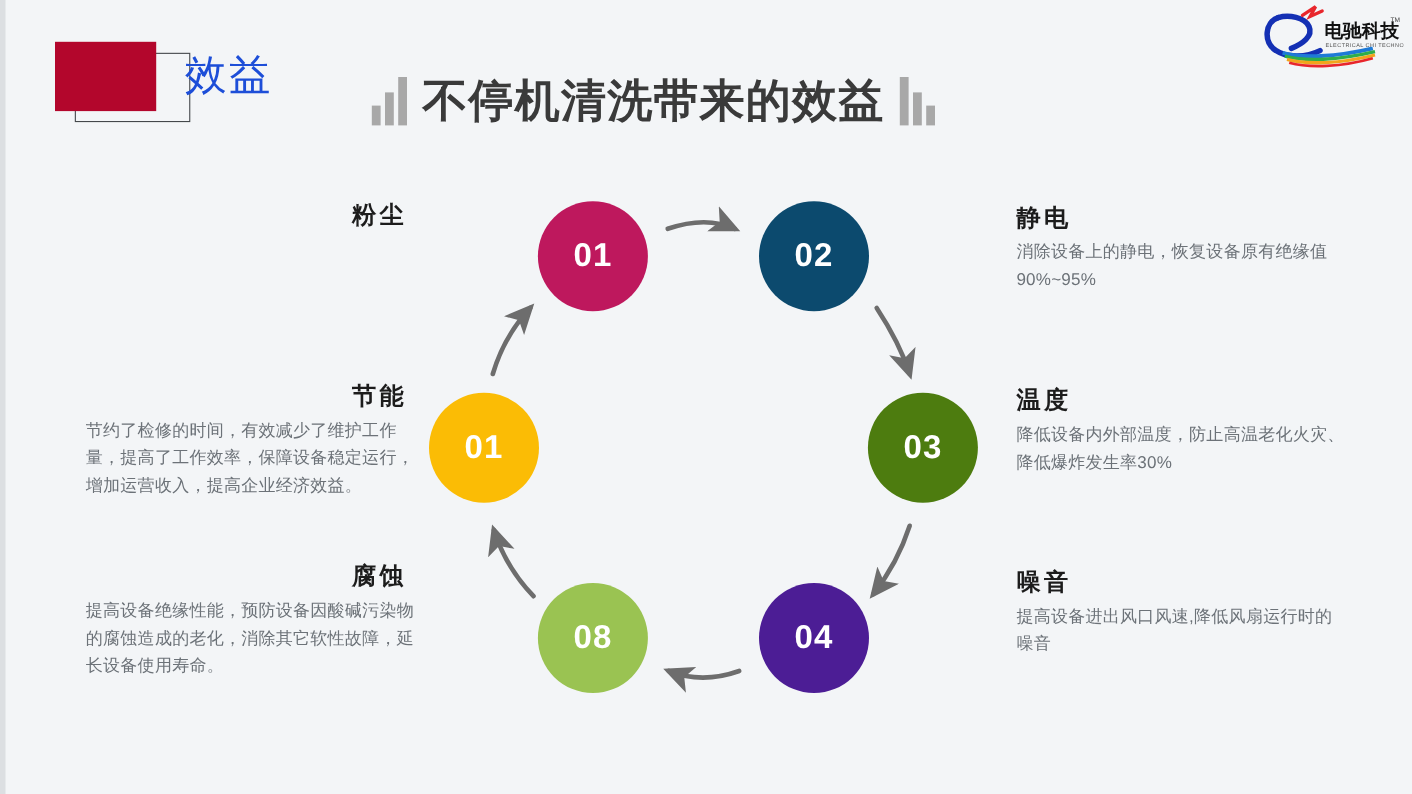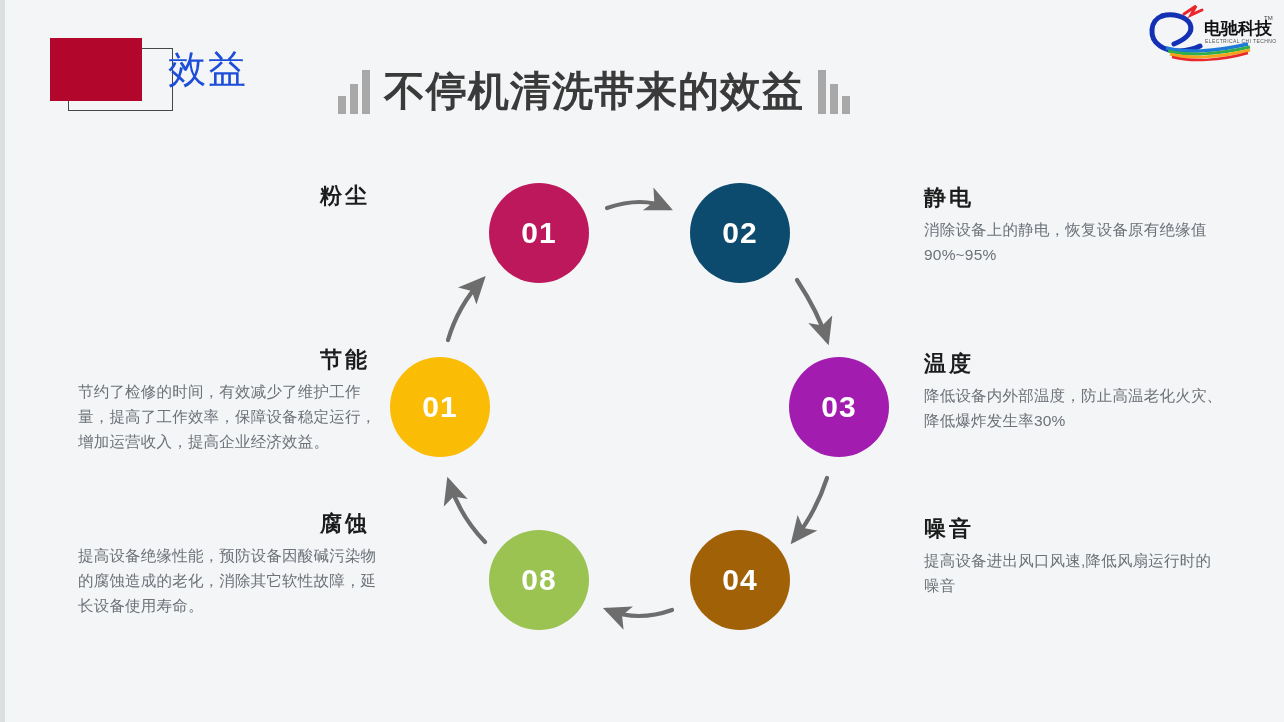--- a/index.html
+++ b/index.html
@@ -191,24 +191,24 @@
         <path d="M68 180 Q78 146, 102 120"></path>
       </g>
     </svg>
 
     <div class="node node-01" style="background: #be185d;">
       <span>01</span>
     </div>
     <div class="node node-02" style="background: #0c4a6e;">
       <span>02</span>
     </div>
-    <div class="node node-03" style="background: #a21caf;">
+    <div class="node node-03" style="background: #4d7c0f;">
       <span>03</span>
     </div>
-    <div class="node node-04" style="background: #a16207;">
+    <div class="node node-04" style="background: #4c1d95;">
       <span>04</span>
     </div>
     <div class="node node-05" style="background: rgb(154, 195, 82);">
       <span>08</span>
     </div>
     <div class="node node-06" style="background: rgb(251, 188, 5);">
       <span>01</span>
     </div>
   </div>
 

